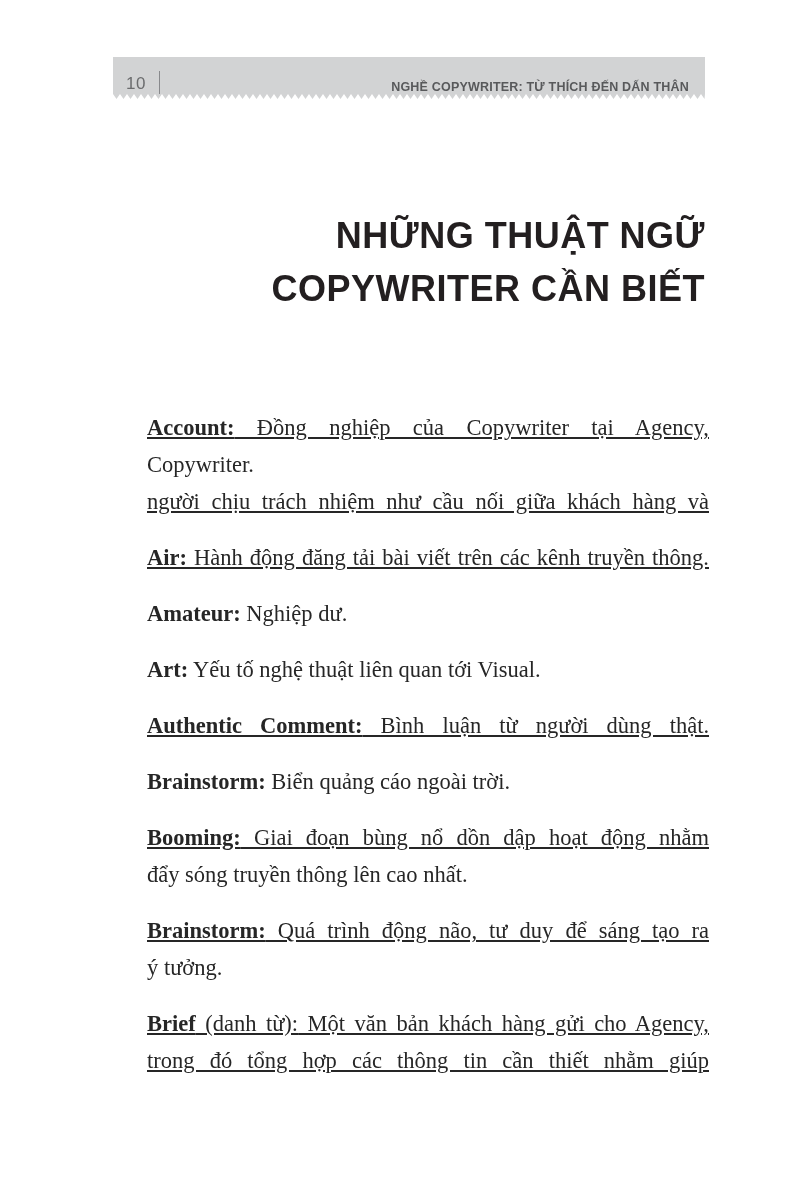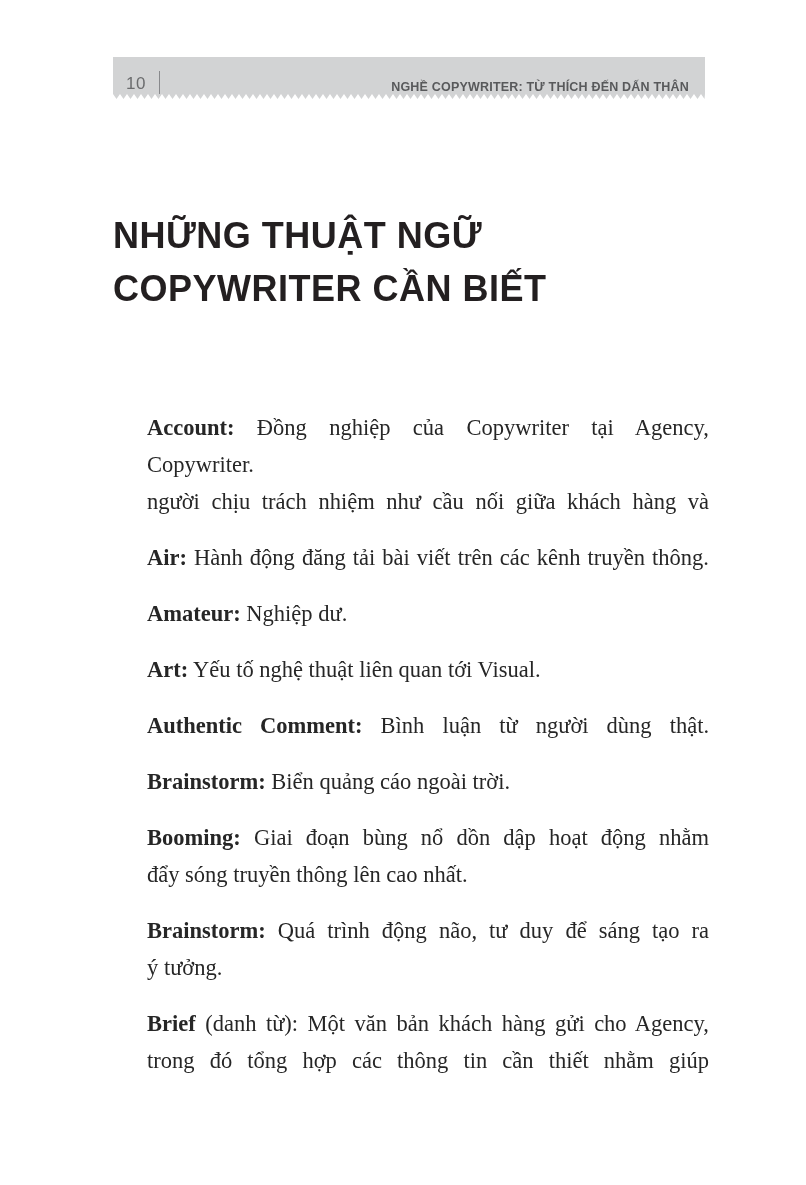--- a/index.html
+++ b/index.html
@@ -38,36 +38,36 @@
   .running-title{
     font-size:12.5px;font-weight:bold;color:var(--band-text);
     letter-spacing:0.2px;white-space:nowrap;margin-top:32px;
   }
   .teeth{
     position:absolute;left:0;top:100%;width:592px;height:5px;display:block;
   }
   
   .chapter-title{
     position:absolute;left:113px;top:209px;width:592px;
-    text-align:left;
+    text-align:right;
     font-family:"Liberation Sans","DejaVu Sans",sans-serif;
     font-weight:bold;
     font-size:36px;line-height:53px;
     color:var(--title);
     letter-spacing:0.5px;
   }
   
   .entries{
     position:absolute;left:147px;top:409px;width:562px;
     color:var(--body);
     font-size:22.5px;line-height:37px;
   }
   .entry{margin-bottom:19px;}
   .line{text-align:justify;}
-  .line.flush{text-align-last:justify;}
+  .line.flush{text-align-last:justify;text-decoration:underline;}
   .term{font-weight:bold;}
 </style>
 </head>
 <body>
 
 <div class="page">
 
   <div class="header-band">
     <div class="header-left">
       <span class="page-number">10</span>

